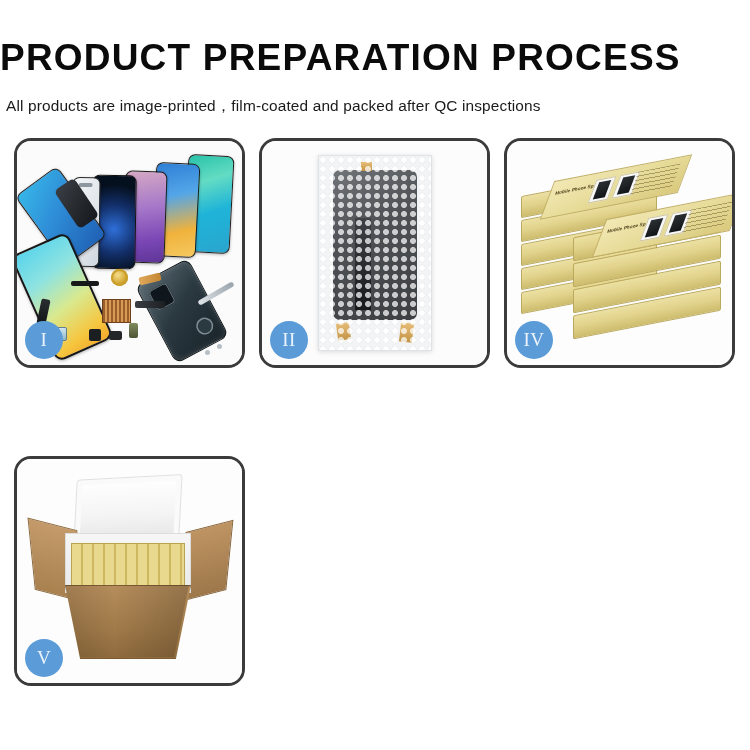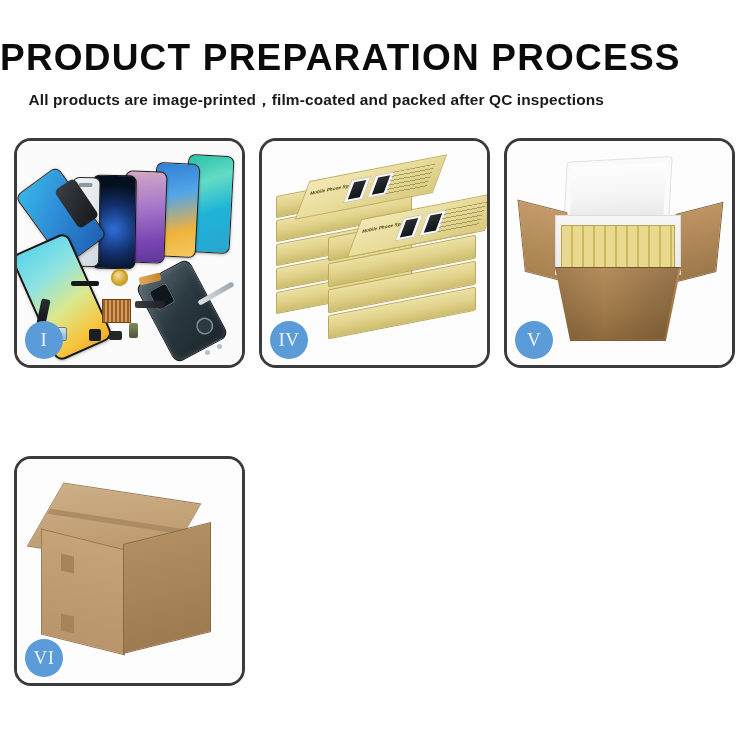--- a/index.html
+++ b/index.html
@@ -13,38 +13,38 @@
     overflow: hidden;
     font-family: "Liberation Sans", sans-serif;
     position: relative;
   }
 
   
   .header {
     position: absolute;
     top: 0; left: 0;
     width: 604px;
-    text-align: right;
+    text-align: left;
   }
   .page-title {
     margin: 0;
     padding-top: 39px;
     font-size: 37px;
     font-weight: 700;
     letter-spacing: 1.2px;
     color: #0b0b0b;
     line-height: 1.0;
     font-family: "Liberation Sans", sans-serif;
     white-space: nowrap;
   }
   .page-subtitle {
-    margin: 0;
+    margin: 6px;
     padding-top: 14px;
     font-size: 15.4px;
-    font-weight: 700;
+    font-weight: 400;
     color: #1a1a1a;
     letter-spacing: 0.15px;
     white-space: nowrap;
   }
 
   
   .grid {
     position: absolute;
     top: 138px;
     left: 14px;
@@ -542,20 +542,34 @@
       <div class="part flexF"></div>
       <div class="part flexG"></div>
       <div class="part flexH"></div>
       <div class="part tool"></div>
       <div class="part screwA"></div>
       <div class="part screwB"></div>
     </div>
     <div class="badge">I</div>
   </div>
 
+  <div class="panel">
+    <div class="panel-stage">
+      <div class="p2-bg"></div>
+      <div class="bubble-bag">
+        <div class="screen-inner"></div>
+        <div class="flex-tail"></div>
+        <div class="tape-a"></div>
+        <div class="tape-b"></div>
+        <div class="tape-c"></div>
+        <div class="bubble-overlay"></div>
+      </div>
+    </div>
+    <div class="badge">II</div>
+  </div>
 
 
   <div class="panel">
     <div class="panel-stage">
       <div class="p4-bg"></div>
       <div class="stack">
         <div class="sb sb-rear5"></div>
         <div class="sb sb-rear4"></div>
         <div class="sb sb-rear3"></div>
         <div class="sb sb-rear2"></div>
@@ -590,26 +604,14 @@
       <div class="v-flapL"></div>
       <div class="v-flapR"></div>
       <div class="v-inner"></div>
       <div class="v-yellow"></div>
       <div class="v-body"></div>
       <div class="v-bodyshade"></div>
     </div>
     <div class="badge">V</div>
   </div>
 
-  <div class="panel">
-    <div class="panel-stage">
-      <div class="p6-bg"></div>
-      <div class="c-top"></div>
-      <div class="c-top-seam"></div>
-      <div class="c-left"></div>
-      <div class="c-right"></div>
-      <div class="c-tapeA"></div>
-      <div class="c-tapeB"></div>
-    </div>
-    <div class="badge">VI</div>
-  </div>
 
 </div>
 
 </body></html>

